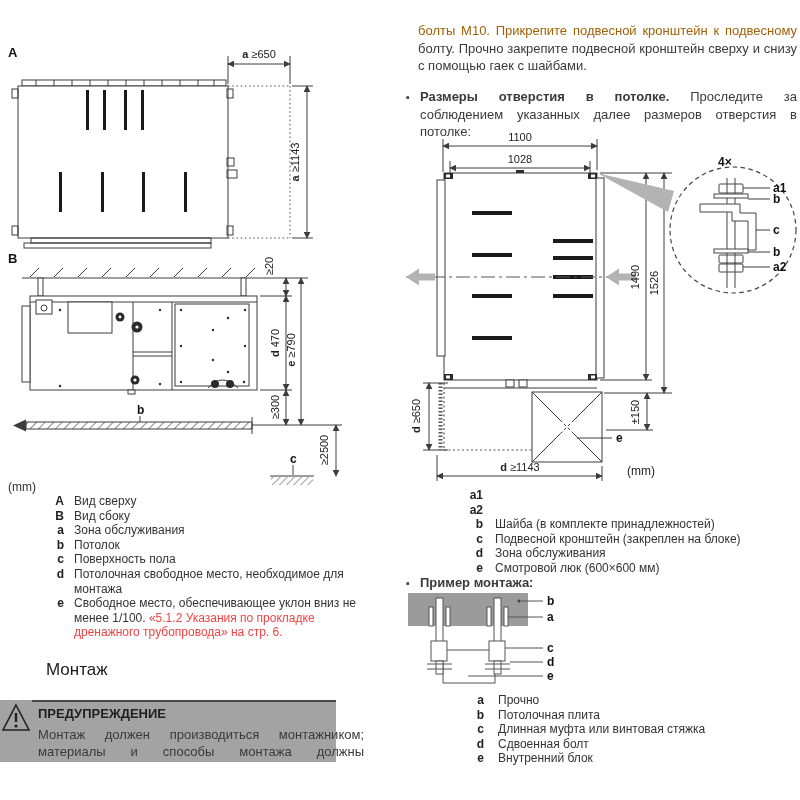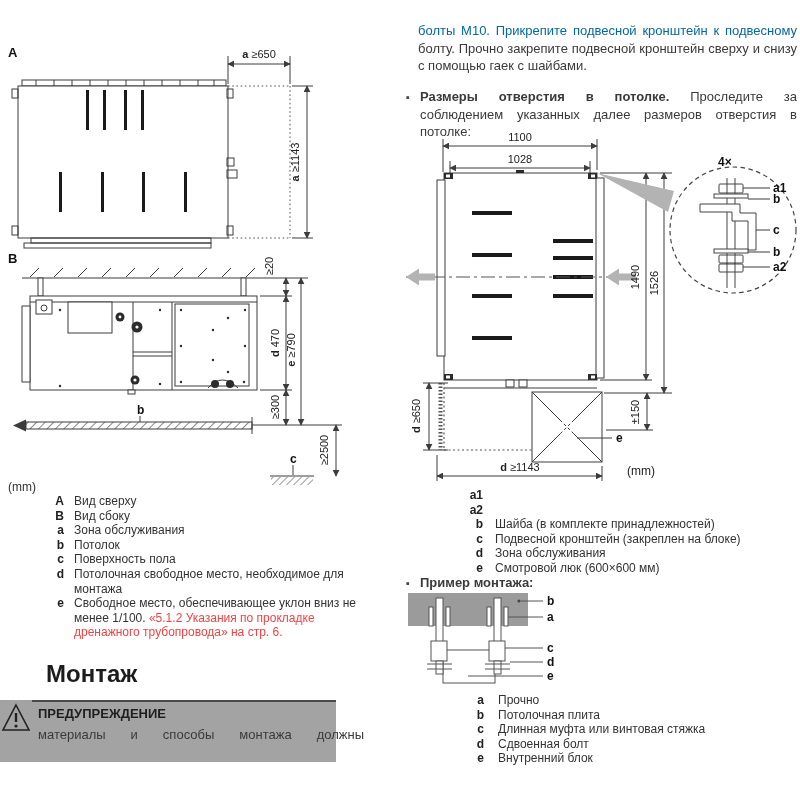--- a/index.html
+++ b/index.html
@@ -7,35 +7,35 @@
        font-family:"Liberation Sans",sans-serif;color:#2e2e2e;}
   .abs{position:absolute;}
   svg{display:block;}
   svg text{font-family:"Liberation Sans",sans-serif;fill:#222;}
   .dim{font-size:11px;}
   .viewlbl{font-size:13px;font-weight:bold;fill:#111;}
   .partlbl{font-size:12px;font-weight:bold;fill:#111;}
   
   .para{left:418px;width:379px;font-size:13px;line-height:17.5px;color:#3a3a3a;}
   .jline{text-align:justify;text-align-last:justify;}
-  .faded{color:#0369a1;}
+  .faded{color:#a16207;}
   .bullet-block{left:406px;width:391px;font-size:13px;line-height:17.5px;color:#3a3a3a;display:flex;}
   .bullet-char{flex:none;width:14px;font-size:11px;padding-top:1px;color:#444;}
   .bullet-body{text-align:justify;}
   
   .legend{font-size:12px;line-height:14.6px;color:#333;}
   .legend .row{display:flex;}
   .legend .k{flex:none;text-align:right;font-weight:bold;color:#222;}
   .legend .t{flex:1;}
   .lg-left .k{width:22px;margin-right:10px;}
   .lg-hole .k{width:28px;margin-right:12px;}
   .lg-ex .k{width:22px;margin-right:14px;}
   .link{color:#ef4444;text-decoration:none;cursor:pointer;}
   
-  .h-montage{left:46px;top:660px;font-size:24px;font-weight:bold;color:#1c1c1c;}
+  .h-montage{left:46px;top:660px;font-size:17px;font-weight:normal;color:#1c1c1c;}
   .warnbox{left:0;top:700px;width:336px;height:62px;background:#a3a3a3;}
   .warnbox .topline{position:absolute;left:32px;top:0;right:0;height:2px;background:#4a4a4a;}
   .warn-title{position:absolute;left:38px;top:6px;font-size:13px;font-weight:bold;color:#1f1f1f;}
   .warn-text{position:absolute;left:38px;top:26px;width:326px;font-size:13px;line-height:17px;color:#3a3a3a;}
   .warn-text div{text-align:justify;text-align-last:justify;}
   .mm{font-size:12px;color:#333;}
 </style>
 </head>
 <body>
 
@@ -237,20 +237,21 @@
 
 <div class="abs warnbox">
   <div class="topline"></div>
   <svg class="abs" style="left:1px;top:3px" width="30" height="30" viewBox="0 0 30 30">
     <polygon points="15,2 28,27 2,27" fill="none" stroke="#222" stroke-width="1.6"></polygon>
     <line x1="15" y1="10" x2="15" y2="19" stroke="#222" stroke-width="2.4"></line>
     <circle cx="15" cy="23" r="1.6" fill="#222"></circle>
   </svg>
   <div class="warn-title">ПРЕДУПРЕЖДЕНИЕ</div>
   <div class="warn-text">
+    <div>Монтаж должен производиться монтажником;</div>
     <div>материалы и способы монтажа должны</div>
   </div>
 </div>
 
 <div class="abs para" style="top:22px">
   <div class="jline faded">болты М10. Прикрепите подвесной кронштейн к подвесному</div>
   <div class="jline">болту. Прочно закрепите подвесной кронштейн сверху и снизу</div>
   <div>с помощью гаек с шайбами.</div>
 </div>
 

